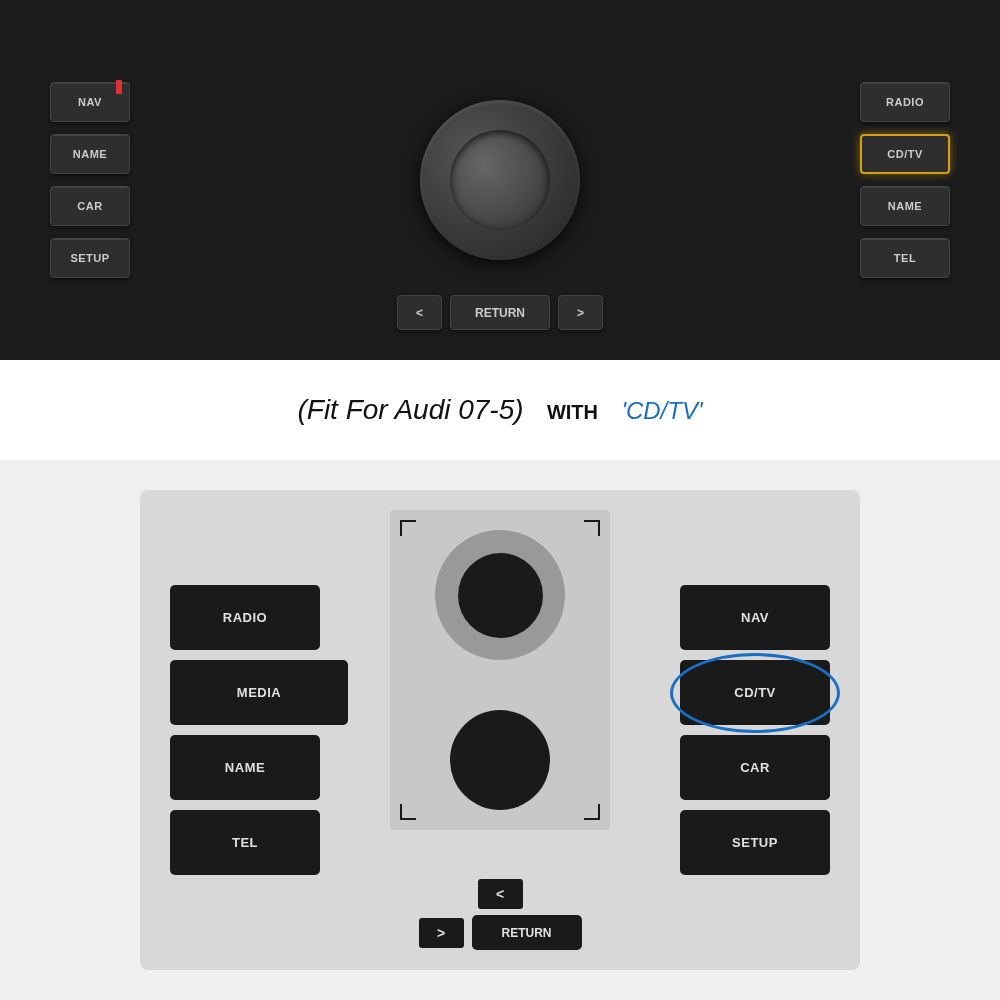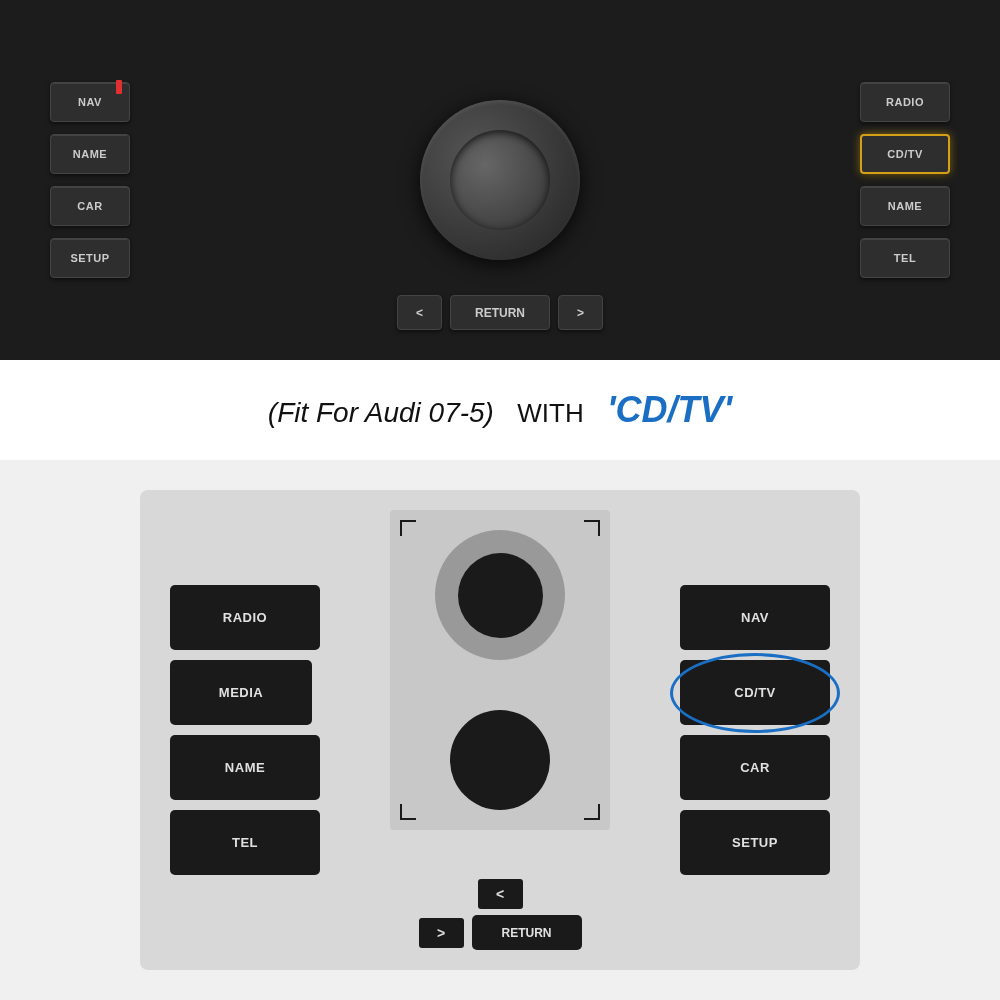--- a/index.html
+++ b/index.html
@@ -177,29 +177,29 @@
 
     .fit-text {
       font-size: 28px;
       font-style: italic;
       color: #111;
       font-weight: normal;
     }
 
     .fit-text .with-part {
       font-style: normal;
-      font-weight: normal;
-      font-size: 26px;
+      font-weight: bold;
+      font-size: 20px;
       color: #111;
     }
 
     .fit-text .cdtv-part {
       font-style: italic;
-      font-weight: bold;
-      font-size: 36px;
+      font-weight: normal;
+      font-size: 24px;
       color: #1a6fc4;
     }
 
     
     .sticker-section {
       width: 1000px;
       height: 540px;
       background: #f0f0f0;
       display: flex;
       align-items: center;
@@ -349,21 +349,21 @@
   </div>
 </div>
 
 <div class="sticker-section">
   <div class="sticker-card">
 
     <div style="position:absolute; left:30px; top:50%; transform:translateY(-50%); display:flex; flex-direction:column; gap:10px;">
       <div class="sticker-btn" style="width:150px; height:65px;">
         <span>RADIO</span>
       </div>
-      <div class="sticker-btn" style="width:142px; height:65px;">
+      <div class="sticker-btn" style="width:178px; height:65px;">
         <span>MEDIA</span>
       </div>
       <div class="sticker-btn" style="width:150px; height:65px;">
         <span>NAME</span>
       </div>
       <div class="sticker-btn" style="width:150px; height:65px;">
         <span>TEL</span>
       </div>
     </div>
 

